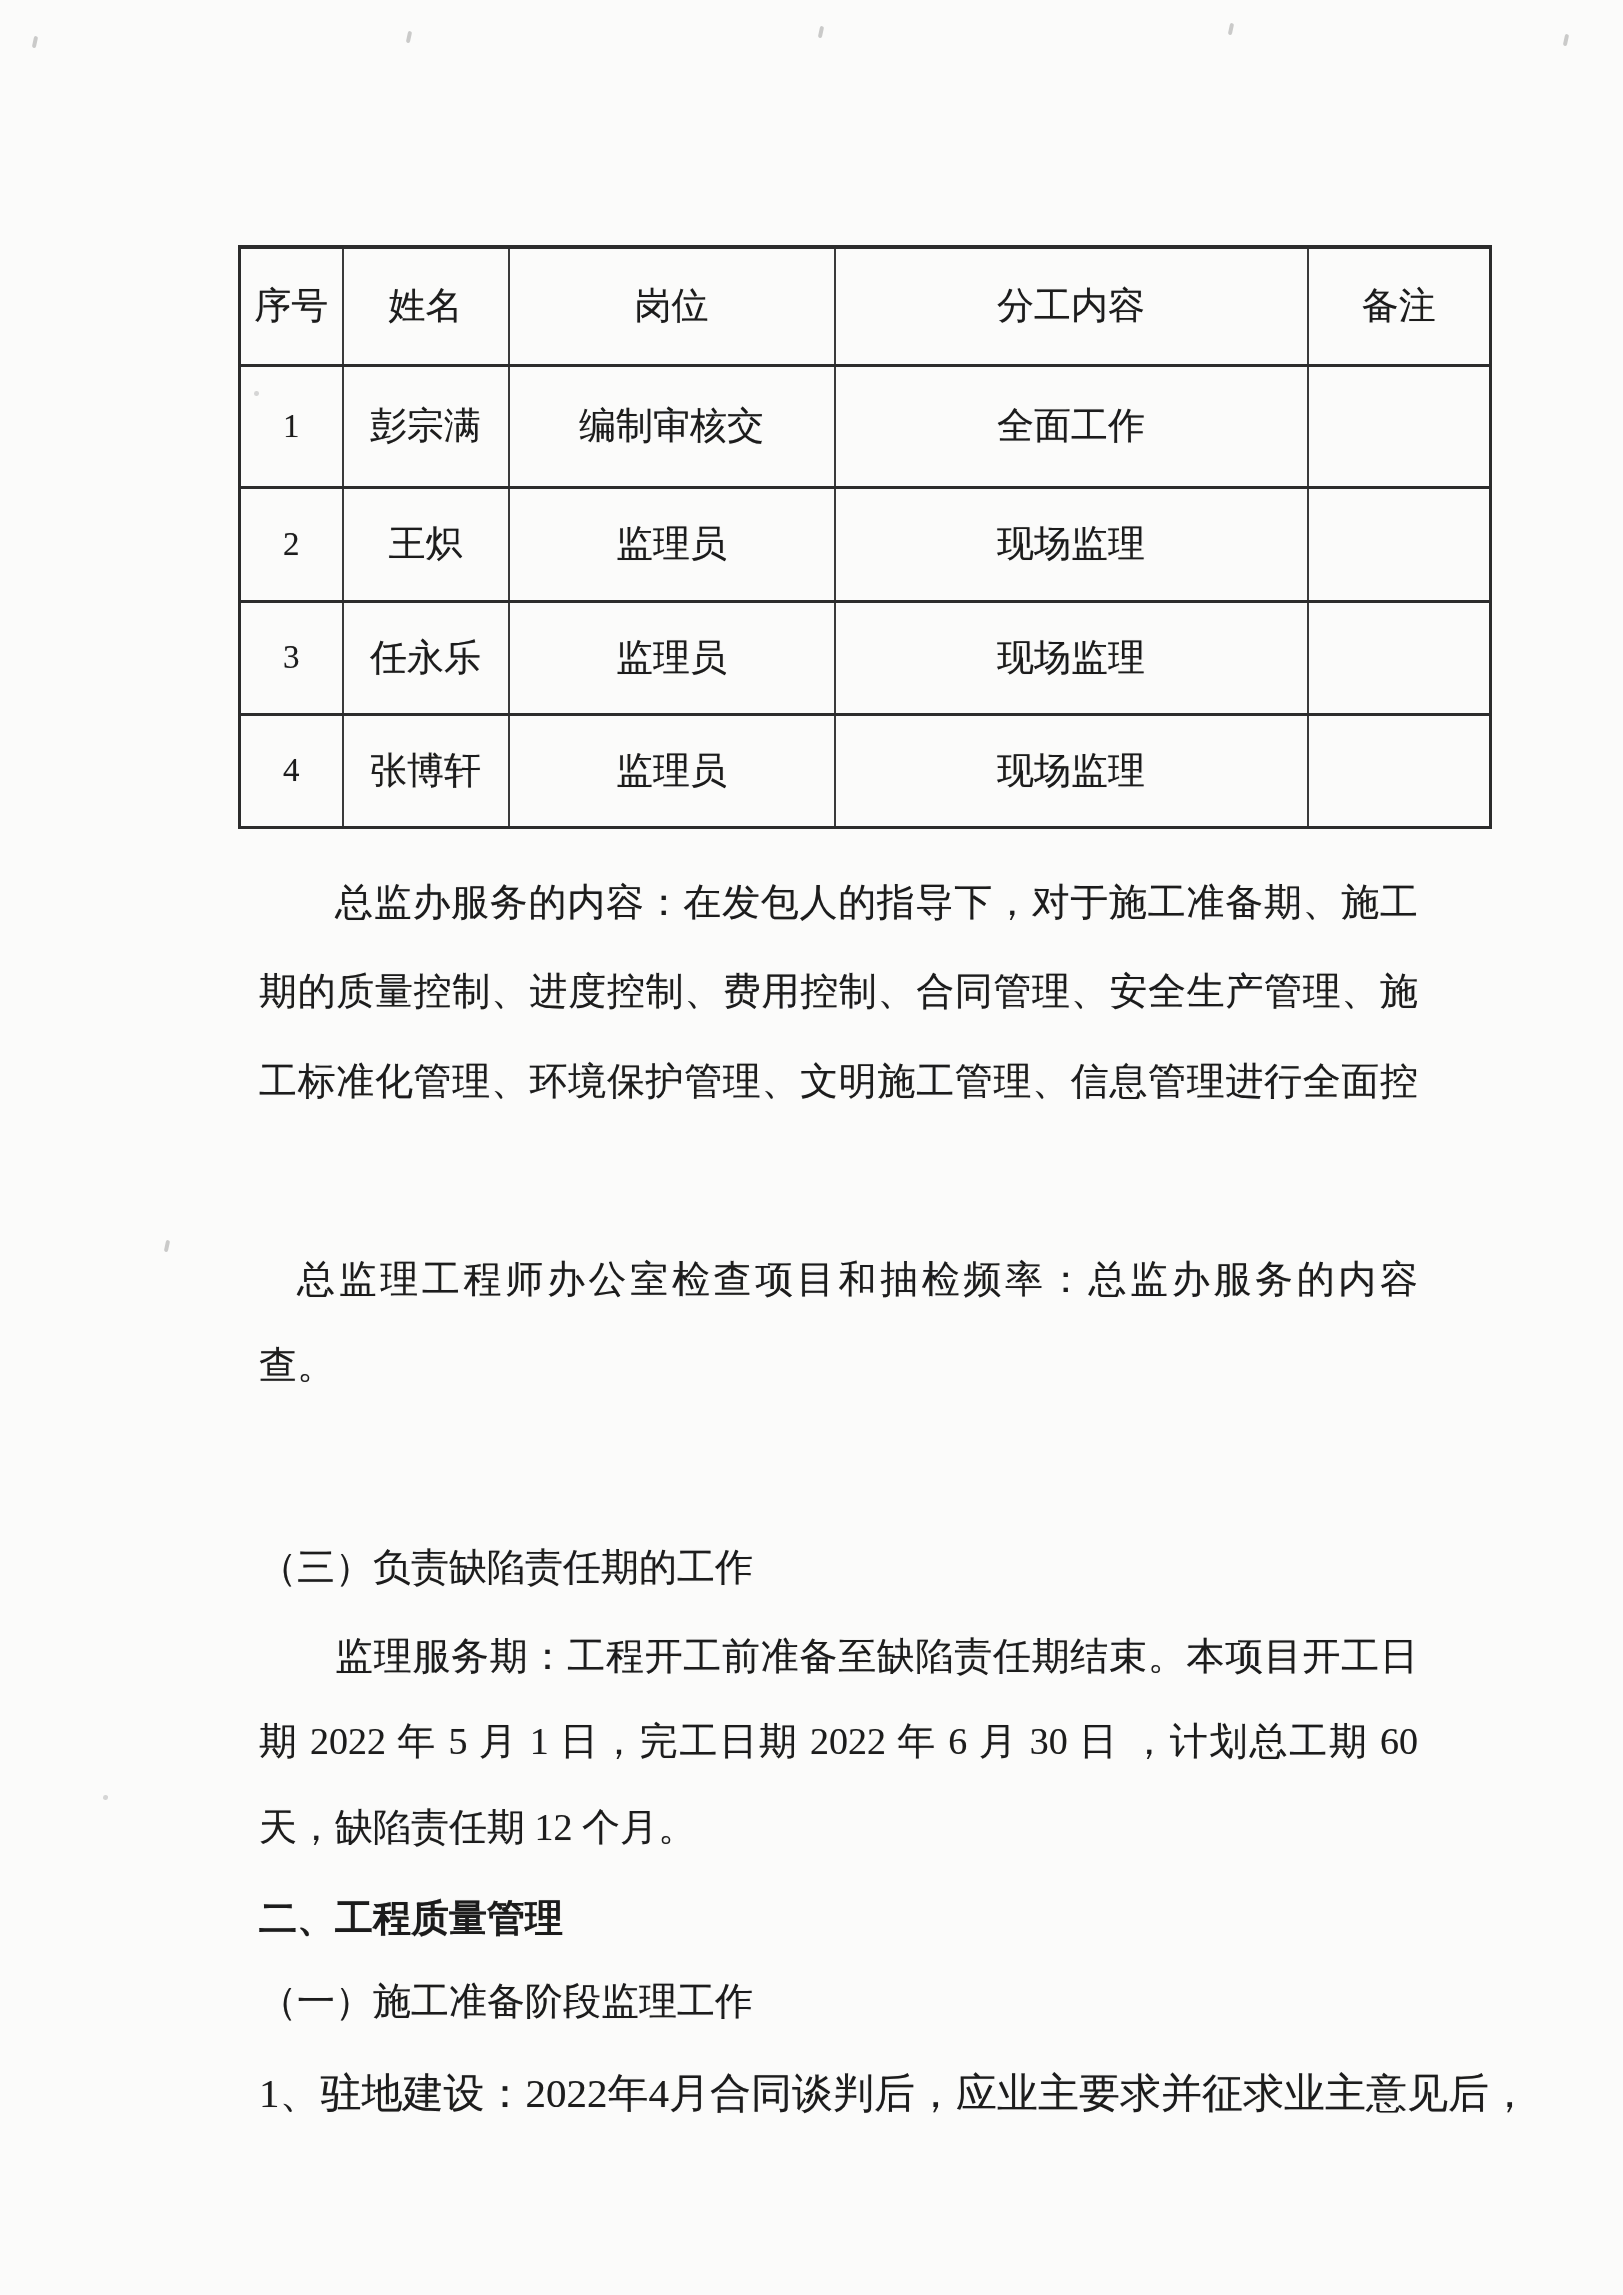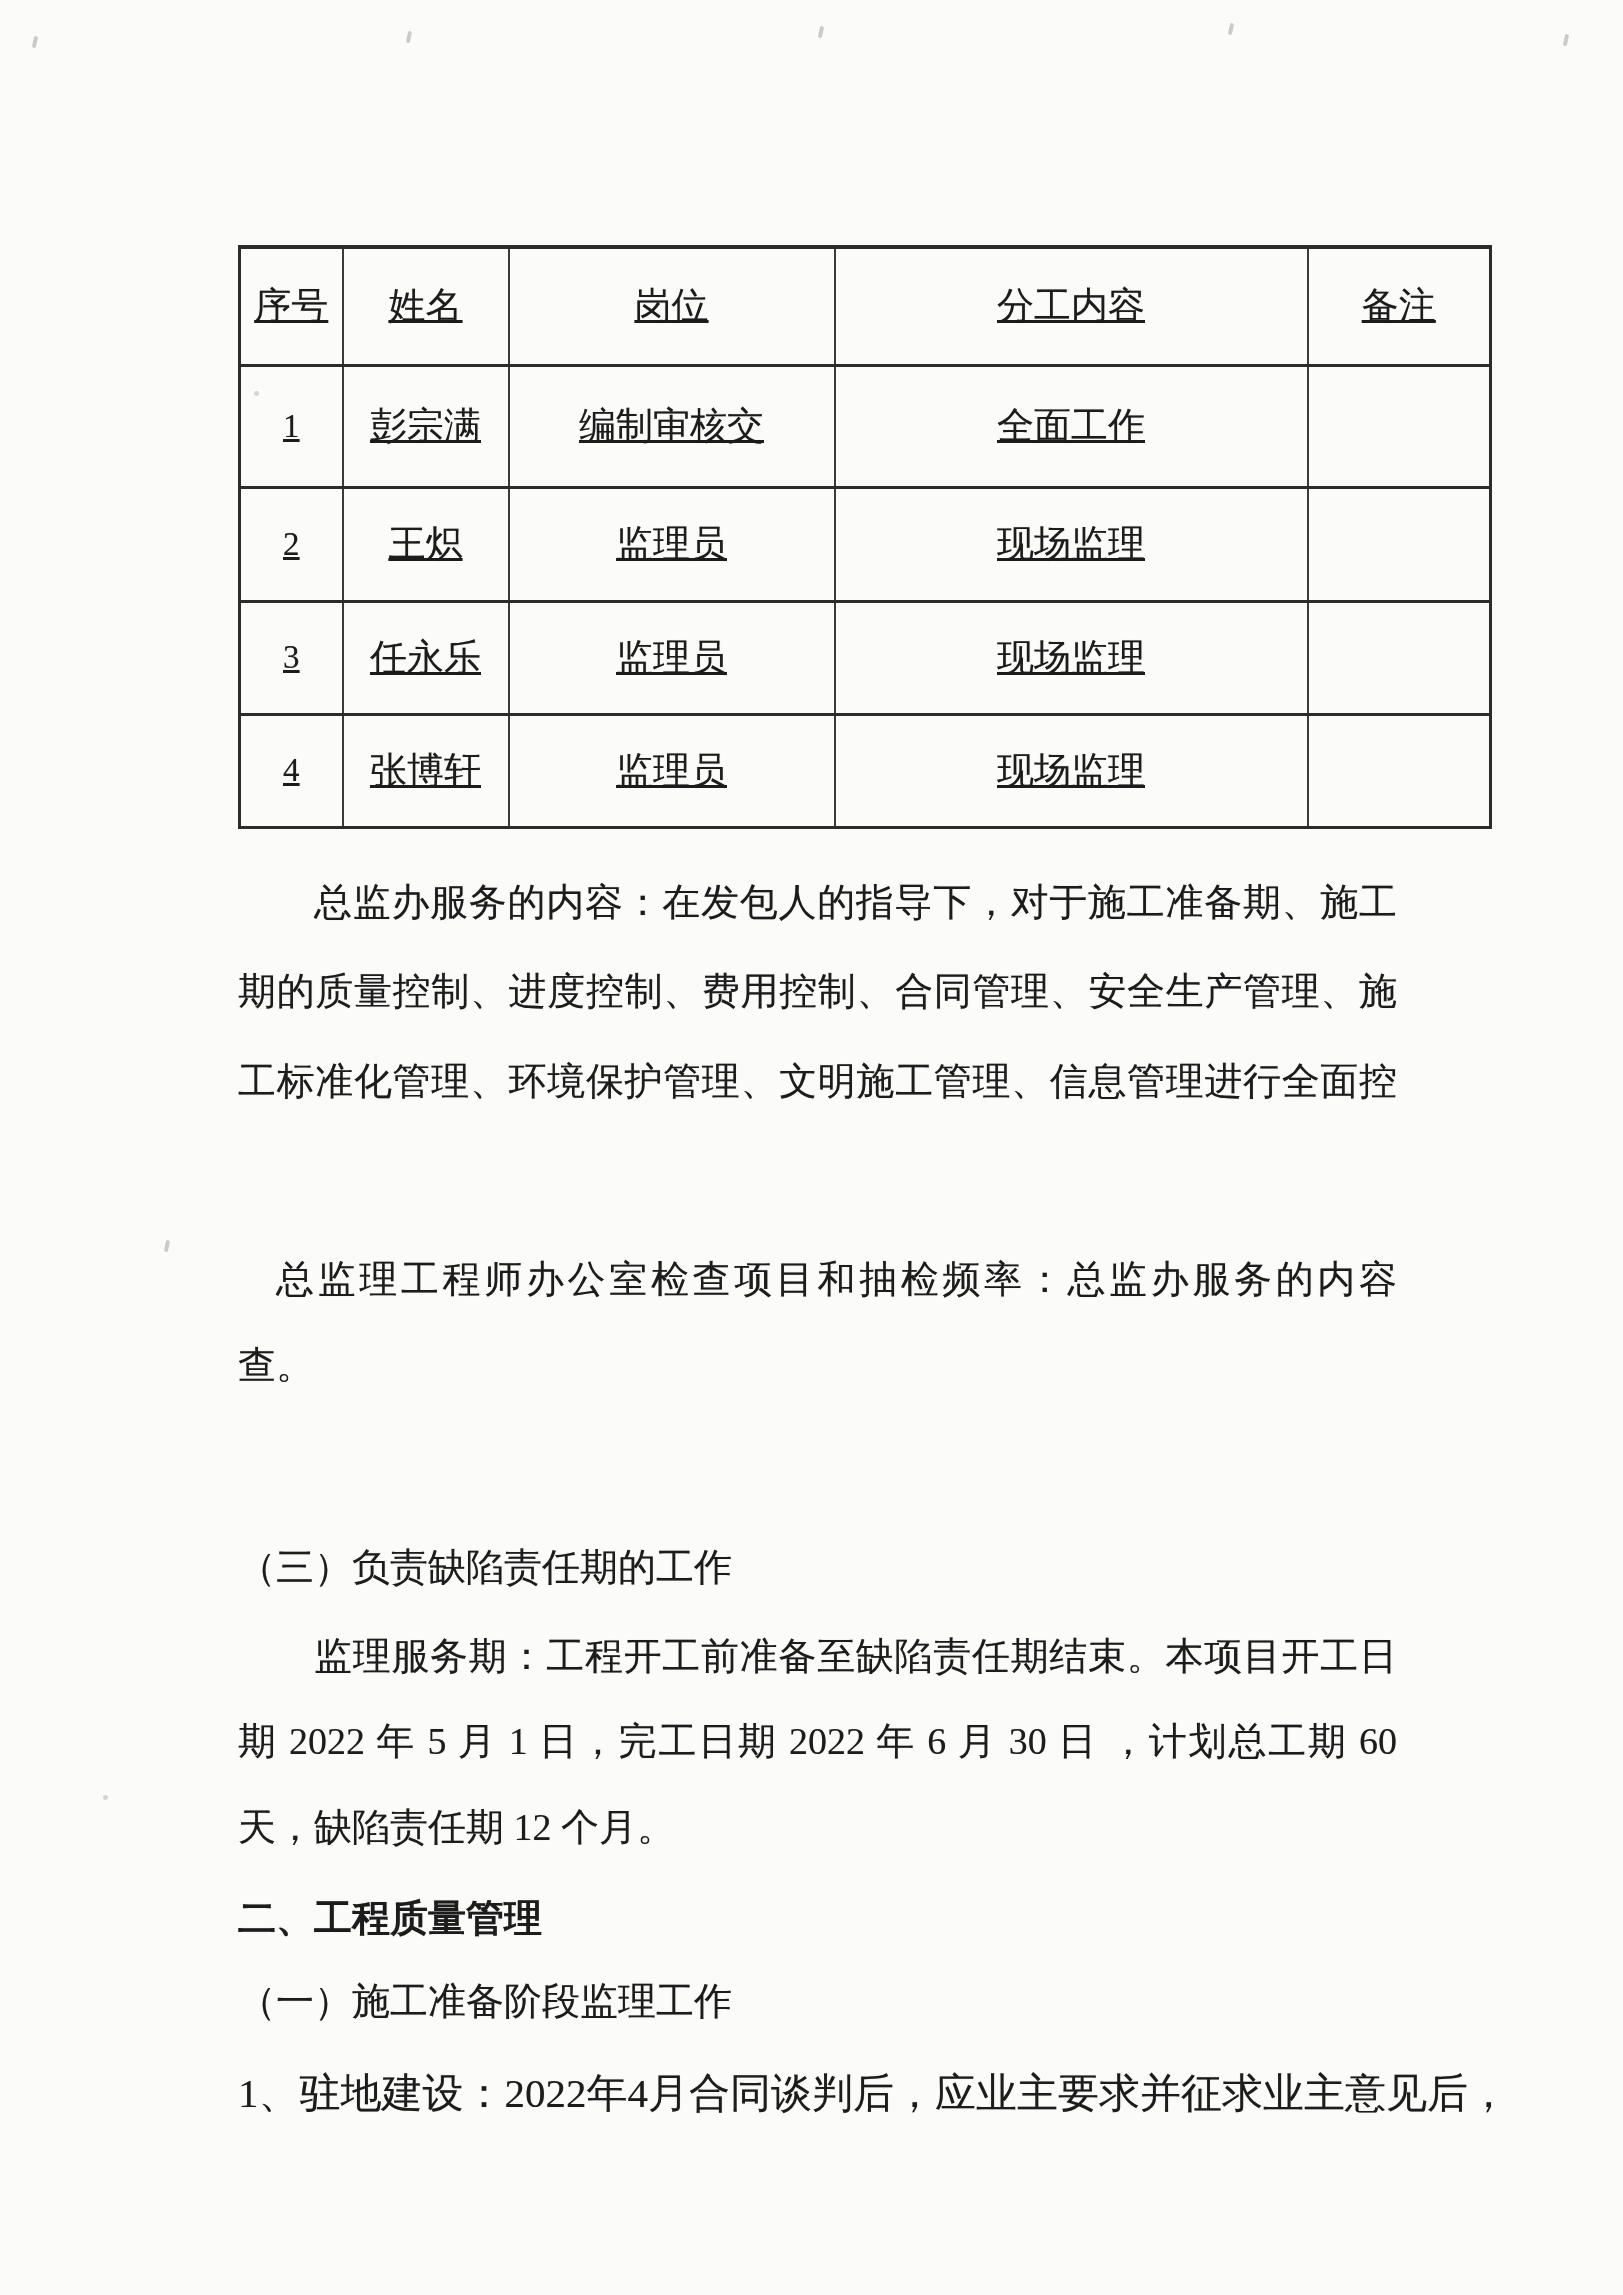--- a/index.html
+++ b/index.html
@@ -34,34 +34,33 @@
   .staff-table td {
     border-left: 2px solid #3a3a3a;
     border-right: 2px solid #3a3a3a;
     border-top: 3.3px solid #2c2c2c;
     border-bottom: 3.3px solid #2c2c2c;
     text-align: center;
     vertical-align: middle;
     font-weight: normal;
     padding: 0;
     overflow: hidden;
-    text-decoration: underline;
   }
   .staff-table {
     border: 3.3px solid #2c2c2c;
     border-top-width: 4.6px;
   }
   .staff-table td.num {
     font-size: 33px;
   }
 
   
   .bodyline {
     position: absolute;
-    left: 238px;
+    left: 259px;
     width: 1159px;
     height: 52px;
     line-height: 52px;
     font-size: 38px;
     white-space: nowrap;
     text-shadow: 0 0 0.7px rgba(20,20,20,0.4);
     text-justify: inter-character;
   }
   .bodyline.fill {
     text-align: justify;

